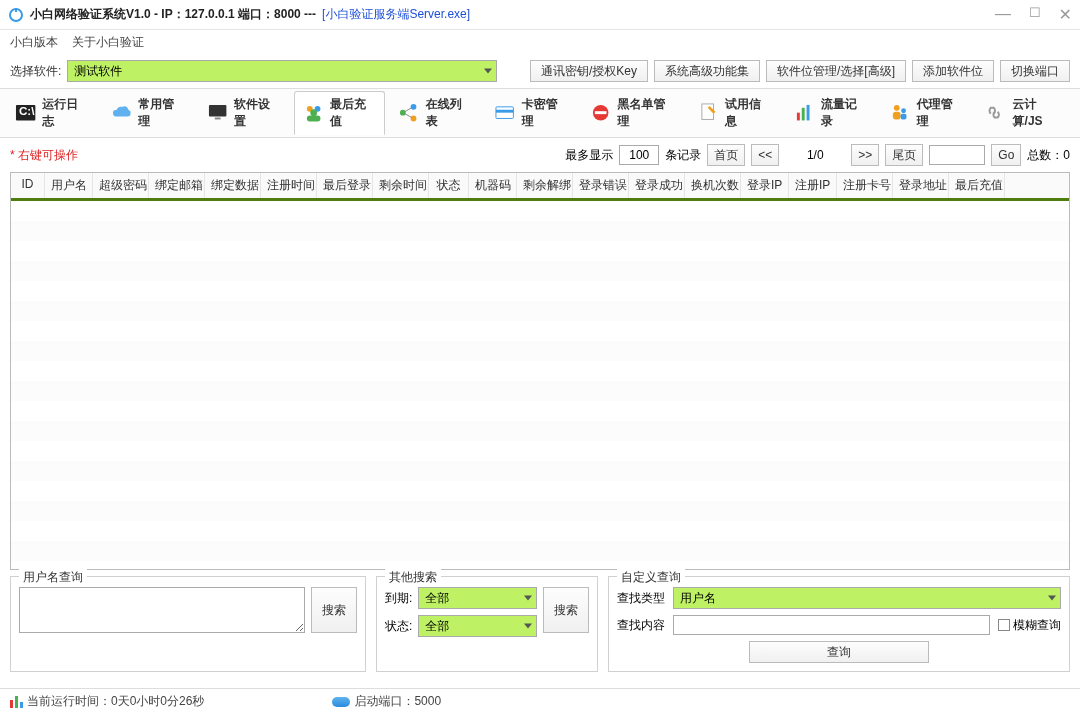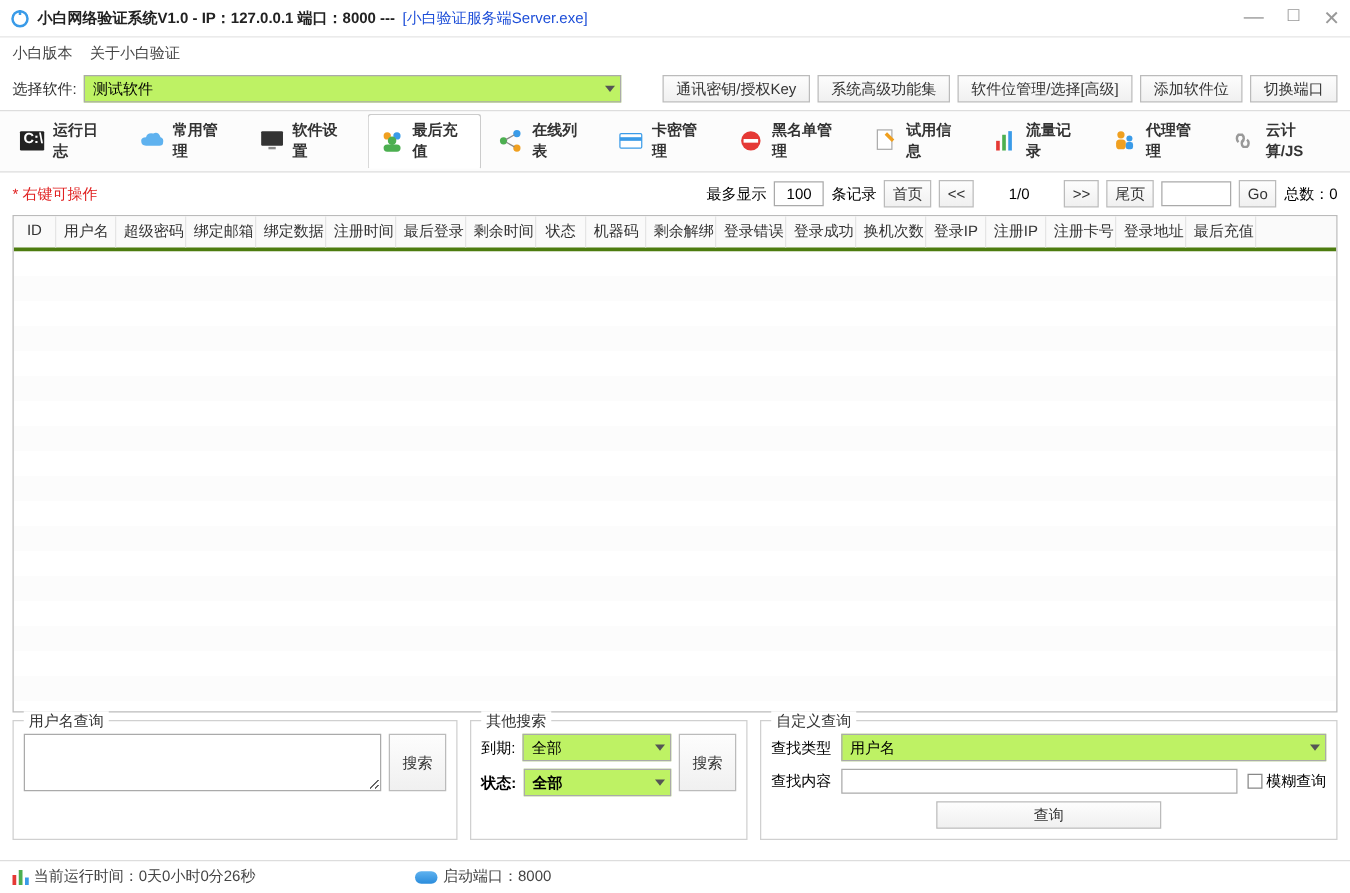--- a/index.html
+++ b/index.html
@@ -247,21 +247,21 @@
     <span class="legend">其他搜索</span>
     <div style="display:flex; gap:6px;">
       <div style="flex:1;">
         <div class="g2-row">
           <span>到期:</span>
           <div class="select-box" style="flex:1;">
               <span>全部</span>
               <span class="caret"></span>
             </div>
         </div>
-        <div class="g2-row" style="margin-bottom:0;font-weight:bold;">
+        <div class="g2-row" style="margin-bottom:0;">
           <span>状态:</span>
           <div class="select-box" style="flex:1;">
               <span>全部</span>
               <span class="caret"></span>
             </div>
         </div>
       </div>
       <button class="btn" style="height:46px; width:46px;">搜索</button>
     </div>
   </div>
@@ -288,14 +288,14 @@
 
 <div class="statusbar">
   <span class="bars">
     <span class="bar" style="height:8px;background:#e53935;"></span>
     <span class="bar" style="height:12px;background:#4caf50;"></span>
     <span class="bar" style="height:6px;background:#3a9be8;"></span>
   </span>
   <span><span>当前运行时间：</span><span>0天0小时0分26秒</span></span>
   <span style="width:120px;"></span>
   <span class="pill"></span>
-  <span><span>启动端口：</span><span>8000</span></span>
+  <span><span>启动端口：</span><span>5000</span></span>
 </div>
 
 </body></html>

